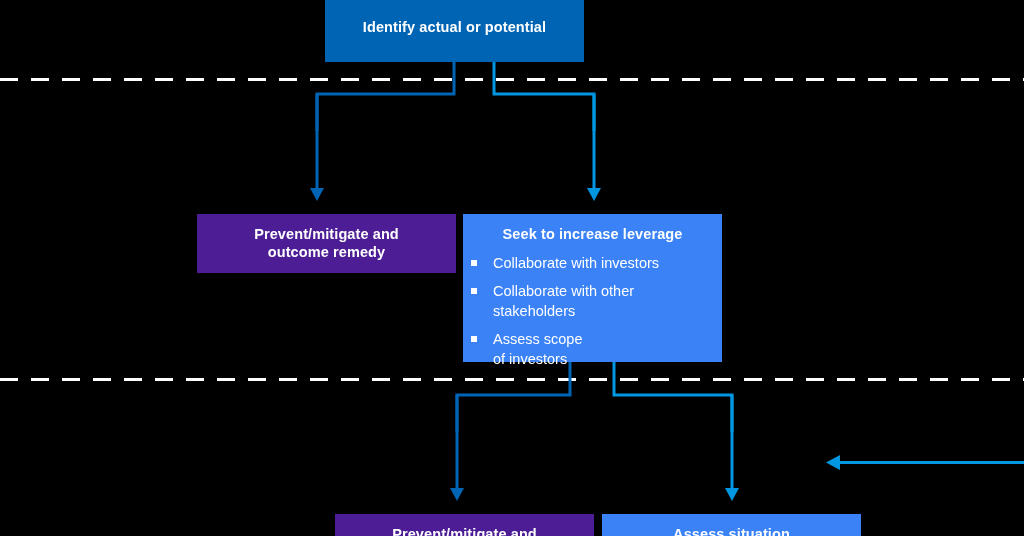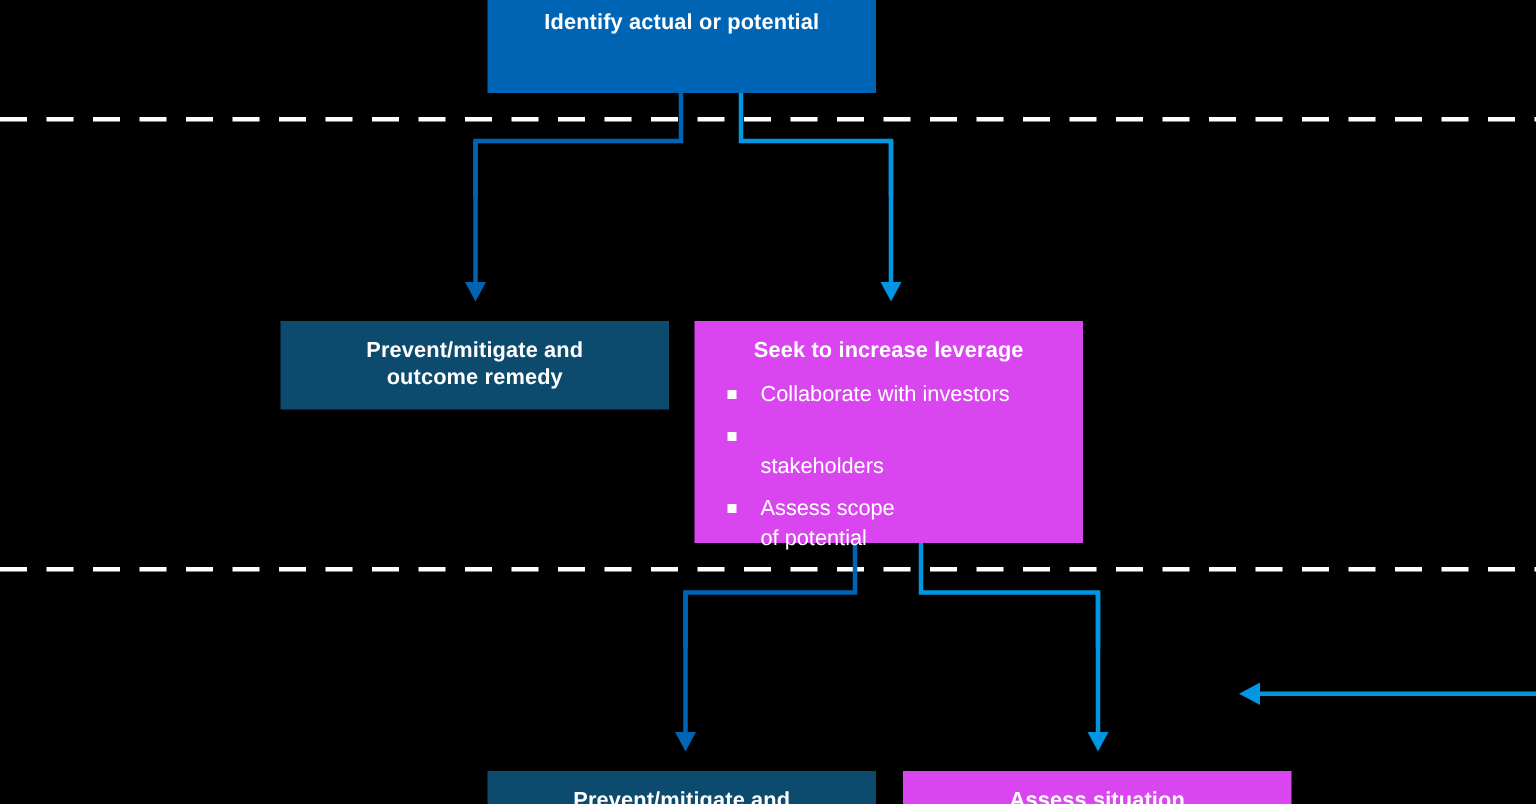--- a/index.html
+++ b/index.html
@@ -33,32 +33,33 @@
     color: #ffffff;
   }
   .node-title {
     font-weight: bold;
     font-size: 14.5px;
     line-height: 1.25;
     text-align: center;
     letter-spacing: 0.1px;
   }
   .node-dark {
-    background: #0c4a6e;
+    background: #4c1d95;
+    margin-left: 10px;
   }
   .node-mid {
     background: #0064b4;
   }
   .node-light {
-    background: #d946ef;
+    background: #3b82f6;
   }
   .bullets {
     list-style: none;
     margin: 10px 0 0 0;
-    padding: 0 6px 0 14px;
+    padding: 0 6px 0 0;
   }
   .bullets li {
     position: relative;
     font-size: 14.5px;
     line-height: 1.42;
     padding-left: 30px;
     margin-bottom: 7px;
     color: #ffffff;
     font-weight: normal;
   }
@@ -67,21 +68,21 @@
     left: 8px;
     top: 7px;
     width: 6px;
     height: 6px;
     background: #ffffff;
   }
   
   #node-identify {
     left: 325px; top: 0px;
     width: 259px; height: 62px;
-    padding-top: 6px;
+    padding-top: 18px;
   }
   
   #node-prevent-1 {
     left: 187px; top: 214px;
     width: 259px; height: 59px;
     padding-top: 11px;
   }
   
   #node-leverage {
     left: 463px; top: 214px;
@@ -150,27 +151,27 @@
     <div class="node-title">
       <span>Seek to increase leverage</span>
     </div>
     <ul class="bullets">
       <li>
         <span class="sq"></span>
         <span>Collaborate with investors</span>
       </li>
       <li>
         <span class="sq"></span>
-        <br>
+        <span>Collaborate with other</span><br>
         <span>stakeholders</span>
       </li>
       <li>
         <span class="sq"></span>
         <span>Assess scope</span><br>
-        <span>of potential</span>
+        <span>of investors</span>
       </li>
     </ul>
   </div>
 
   <div class="node node-dark" id="node-prevent-2">
     <div class="node-title">
       <span>Prevent/mitigate and</span>
     </div>
   </div>
 

